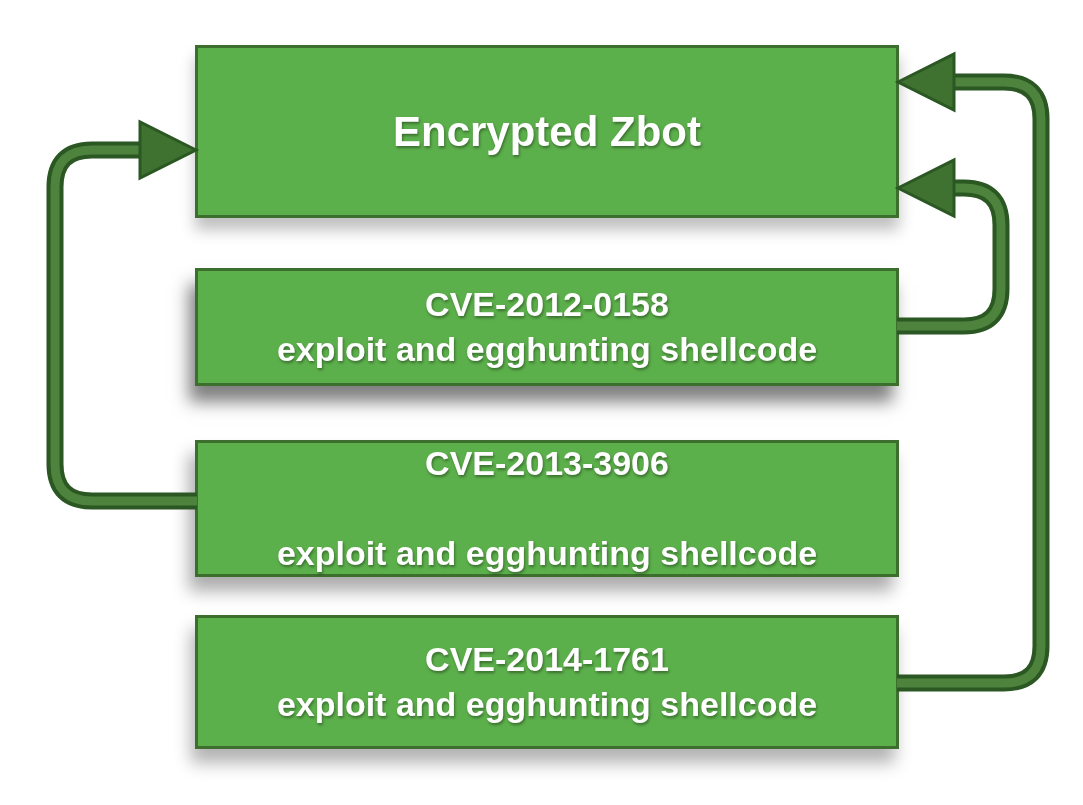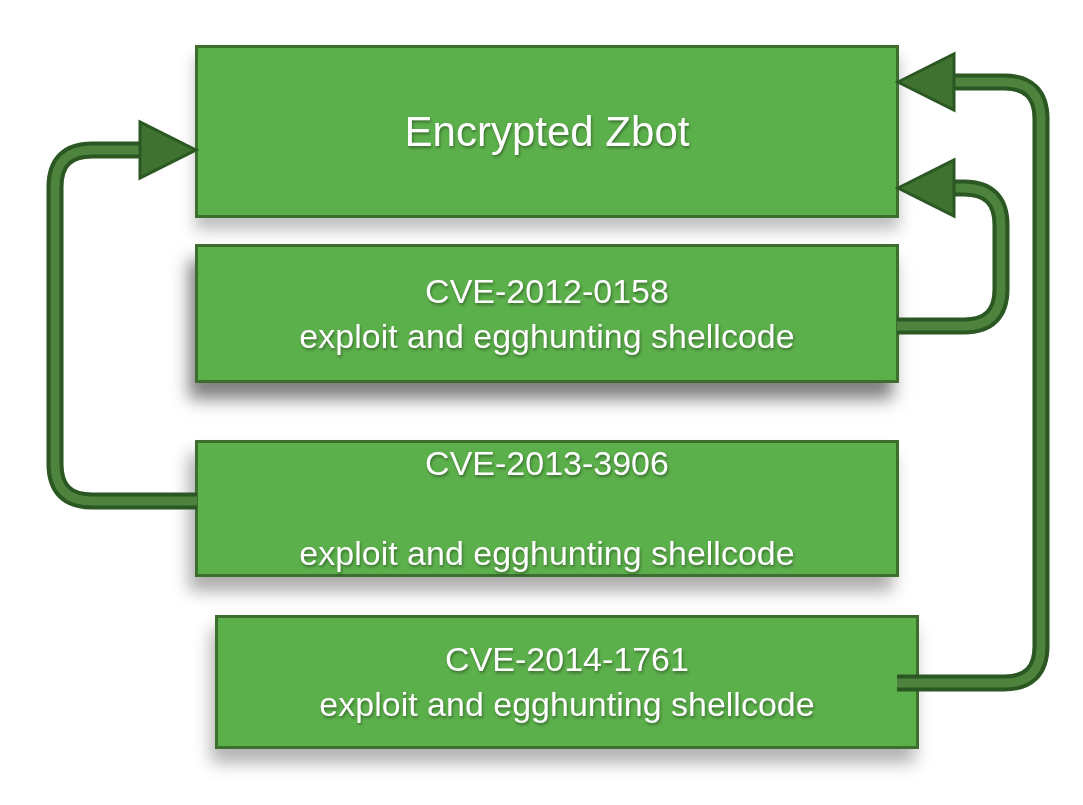--- a/index.html
+++ b/index.html
@@ -21,53 +21,52 @@
     width: 704px;
     box-sizing: border-box;
     background: var(--box_fill, #5cb04b);
     border: 3px solid var(--box_border, #3c6e2e);
     color: var(--text, #ffffff);
     display: flex;
     flex-direction: column;
     align-items: center;
     justify-content: center;
     text-align: center;
-    font-weight: normal;
+    font-weight: bold;
     z-index: 1;
   }
   .node .line {
     text-shadow: 1px 2px 3px rgba(0,0,0,0.38);
     white-space: nowrap;
   }
   .node-title {
     top: 45px;
     height: 173px;
     font-size: 42px;
     box-shadow: 0 12px 14px rgba(0,0,0,0.25);
   }
   .node-cve {
     font-size: 34px;
     line-height: 45px;
   }
   .node-cve-1 {
-    top: 244px;
-    height: 139px;
+    top: 268px;
+    height: 118px;
     box-shadow: -6px 16px 16px rgba(0,0,0,0.50);
   }
   .node-cve-2 {
     top: 440px;
     height: 137px;
     box-shadow: -6px 14px 16px rgba(0,0,0,0.33);
     gap: 45px;
   }
   .node-cve-3 {
     top: 615px;
     height: 134px;
     box-shadow: -4px 14px 16px rgba(0,0,0,0.30);
-    margin-left: 20px;
   }
   svg.connectors {
     position: absolute;
     top: 0; left: 0;
     width: 1083px;
     height: 805px;
     z-index: 2;
     pointer-events: none;
   }
   .shaft-dark  { fill: none; stroke: var(--arrow_dark, #2a5722);  stroke-width: 17px; }

